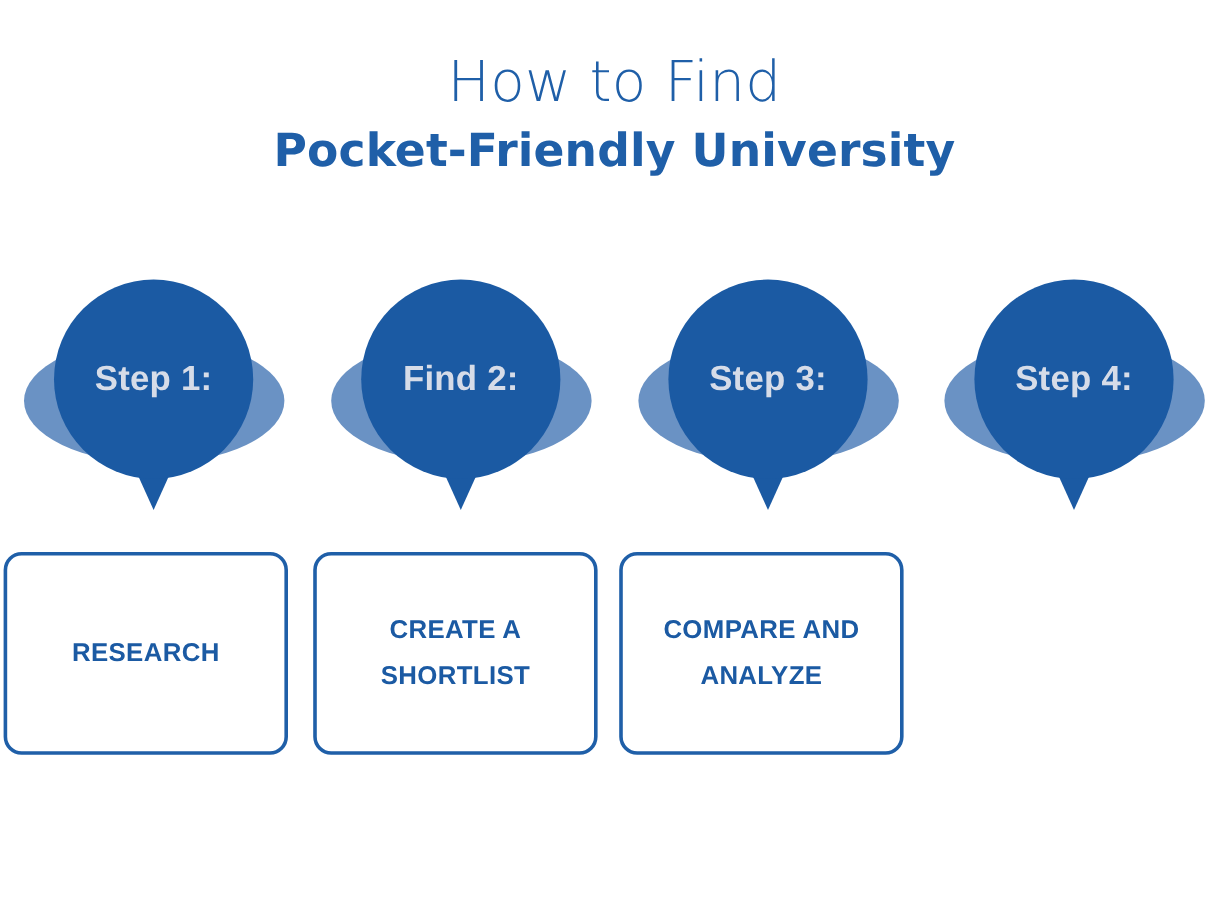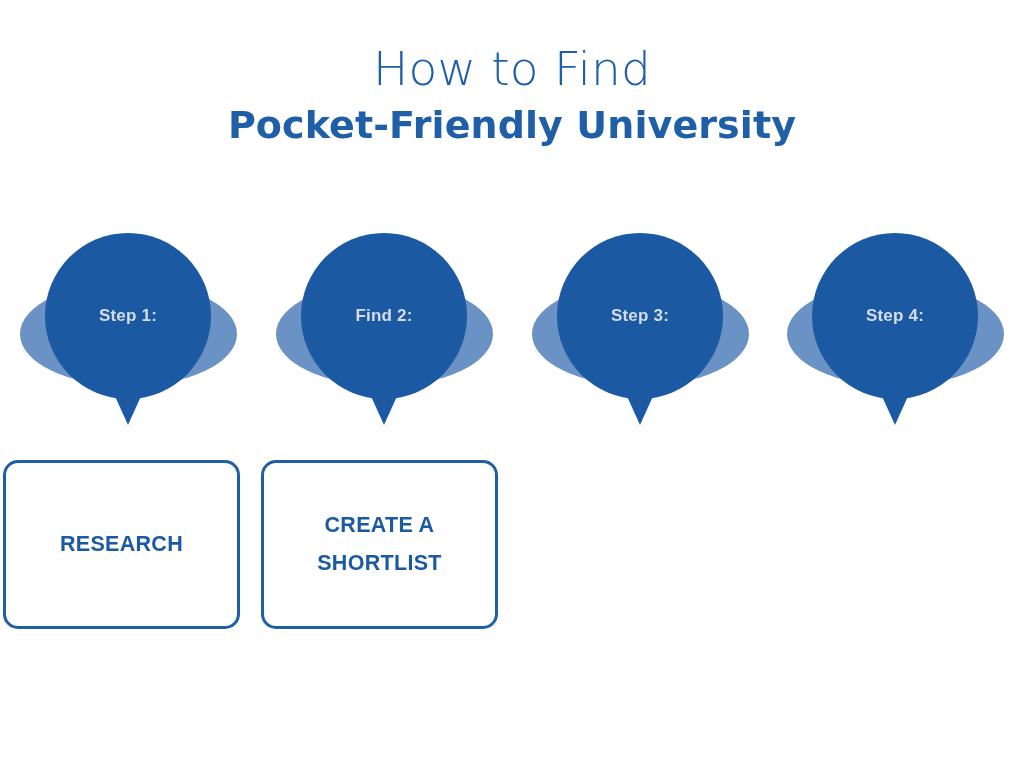--- a/index.html
+++ b/index.html
@@ -84,21 +84,21 @@
     width: 0;
     height: 0;
     border-left: 19px solid transparent;
     border-right: 19px solid transparent;
     border-top: 42px solid #1b5aa3;
   }
   .badge-label {
     position: relative;
     z-index: 3;
     color: #d6dce8;
-    font-size: 17px;
+    font-size: 29px;
     font-weight: bold;
     letter-spacing: 0.2px;
     white-space: nowrap;
   }
 
   
   #cards-row {
     position: absolute;
     top: 460px;
     left: 0;
@@ -177,15 +177,19 @@
 
   <div class="step-card" style="left:3px;">
     <span class="card-label">RESEARCH</span>
   </div>
 
   <div class="step-card" style="left:261px;justify-content:center;">
     <span class="card-label">CREATE A
 SHORTLIST</span>
   </div>
 
+  <div class="step-card" style="left:516px;">
+    <span class="card-label">COMPARE AND
+ANALYZE</span>
+  </div>
 
 
 </div>
 
 </body></html>

